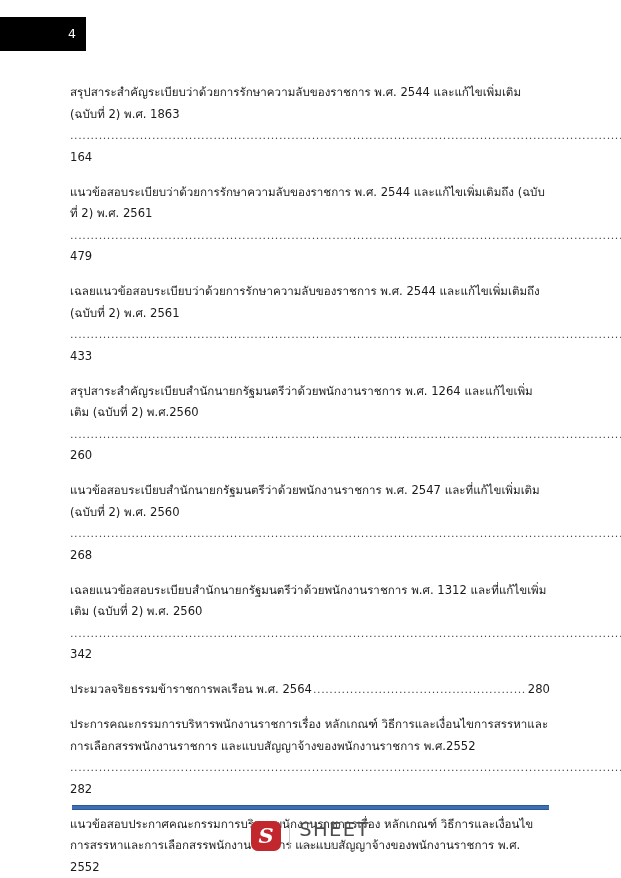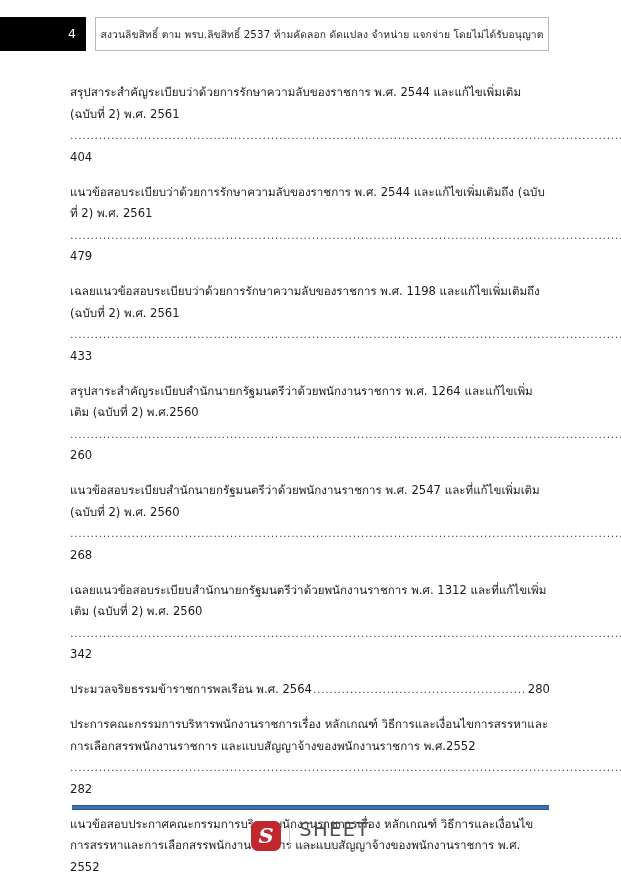--- a/index.html
+++ b/index.html
@@ -170,29 +170,26 @@
     margin-left: 2px;
   }
 </style>
 </head>
 <body>
 
 <div class="page-header">
   <div class="page-number-box">
     <span>4</span>
   </div>
-  <div class="header-notice">
-    <span class="header-notice-text">สงวนลิขสิทธิ์ ตาม พรบ.ลิขสิทธิ์ 2537 ห้ามคัดลอก ดัดแปลง จำหน่าย แจกจ่าย โดยไม่ได้รับอนุญาต</span>
-  </div>
 </div>
 
 <div class="toc">
-    <div class="toc-entry"><span class="toc-title">สรุปสาระสำคัญระเบียบว่าด้วยการรักษาความลับของราชการ พ.ศ. 2544 และแก้ไขเพิ่มเติม (ฉบับที่ 2) พ.ศ. 2561</span><span class="toc-leader"> ...................................................................................................................................................</span> <span class="toc-page">404</span></div>
+    <div class="toc-entry"><span class="toc-title">สรุปสาระสำคัญระเบียบว่าด้วยการรักษาความลับของราชการ พ.ศ. 2544 และแก้ไขเพิ่มเติม (ฉบับที่ 2) พ.ศ. 1863</span><span class="toc-leader"> ...................................................................................................................................................</span> <span class="toc-page">164</span></div>
     <div class="toc-entry"><span class="toc-title">แนวข้อสอบระเบียบว่าด้วยการรักษาความลับของราชการ พ.ศ. 2544 และแก้ไขเพิ่มเติมถึง (ฉบับที่ 2) พ.ศ. 2561</span><span class="toc-leader"> ...................................................................................................................................................</span> <span class="toc-page">479</span></div>
-    <div class="toc-entry"><span class="toc-title">เฉลยแนวข้อสอบระเบียบว่าด้วยการรักษาความลับของราชการ พ.ศ. 1198 และแก้ไขเพิ่มเติมถึง (ฉบับที่ 2) พ.ศ. 2561</span><span class="toc-leader"> ...................................................................................................................................................</span> <span class="toc-page">433</span></div>
+    <div class="toc-entry"><span class="toc-title">เฉลยแนวข้อสอบระเบียบว่าด้วยการรักษาความลับของราชการ พ.ศ. 2544 และแก้ไขเพิ่มเติมถึง (ฉบับที่ 2) พ.ศ. 2561</span><span class="toc-leader"> ...................................................................................................................................................</span> <span class="toc-page">433</span></div>
     <div class="toc-entry"><span class="toc-title">สรุปสาระสำคัญระเบียบสำนักนายกรัฐมนตรีว่าด้วยพนักงานราชการ พ.ศ. 1264 และแก้ไขเพิ่มเติม (ฉบับที่ 2) พ.ศ.2560</span><span class="toc-leader"> ...................................................................................................................................................</span> <span class="toc-page">260</span></div>
     <div class="toc-entry"><span class="toc-title">แนวข้อสอบระเบียบสำนักนายกรัฐมนตรีว่าด้วยพนักงานราชการ พ.ศ. 2547 และที่แก้ไขเพิ่มเติม (ฉบับที่ 2) พ.ศ. 2560</span><span class="toc-leader"> ...................................................................................................................................................</span> <span class="toc-page">268</span></div>
     <div class="toc-entry"><span class="toc-title">เฉลยแนวข้อสอบระเบียบสำนักนายกรัฐมนตรีว่าด้วยพนักงานราชการ พ.ศ. 1312 และที่แก้ไขเพิ่มเติม (ฉบับที่ 2) พ.ศ. 2560</span><span class="toc-leader"> ...................................................................................................................................................</span> <span class="toc-page">342</span></div>
     <div class="toc-entry single">
       <span class="toc-title">ประมวลจริยธรรมข้าราชการพลเรือน พ.ศ. 2564</span>
       <span class="toc-leader"> ...................................................................................................................................................</span> 
       <span class="toc-page">280</span>
     </div>
     <div class="toc-entry"><span class="toc-title">ประการคณะกรรมการบริหารพนักงานราชการเรื่อง หลักเกณฑ์ วิธีการและเงื่อนไขการสรรหาและการเลือกสรรพนักงานราชการ และแบบสัญญาจ้างของพนักงานราชการ พ.ศ.2552</span><span class="toc-leader"> ...................................................................................................................................................</span> <span class="toc-page">282</span></div>
     <div class="toc-entry"><span class="toc-title">แนวข้อสอบประกาศคณะกรรมการบริหารพนักงานราชการเรื่อง หลักเกณฑ์ วิธีการและเงื่อนไขการสรรหาและการเลือกสรรพนักงานราชการ และแบบสัญญาจ้างของพนักงานราชการ พ.ศ. 2552</span> </div>

